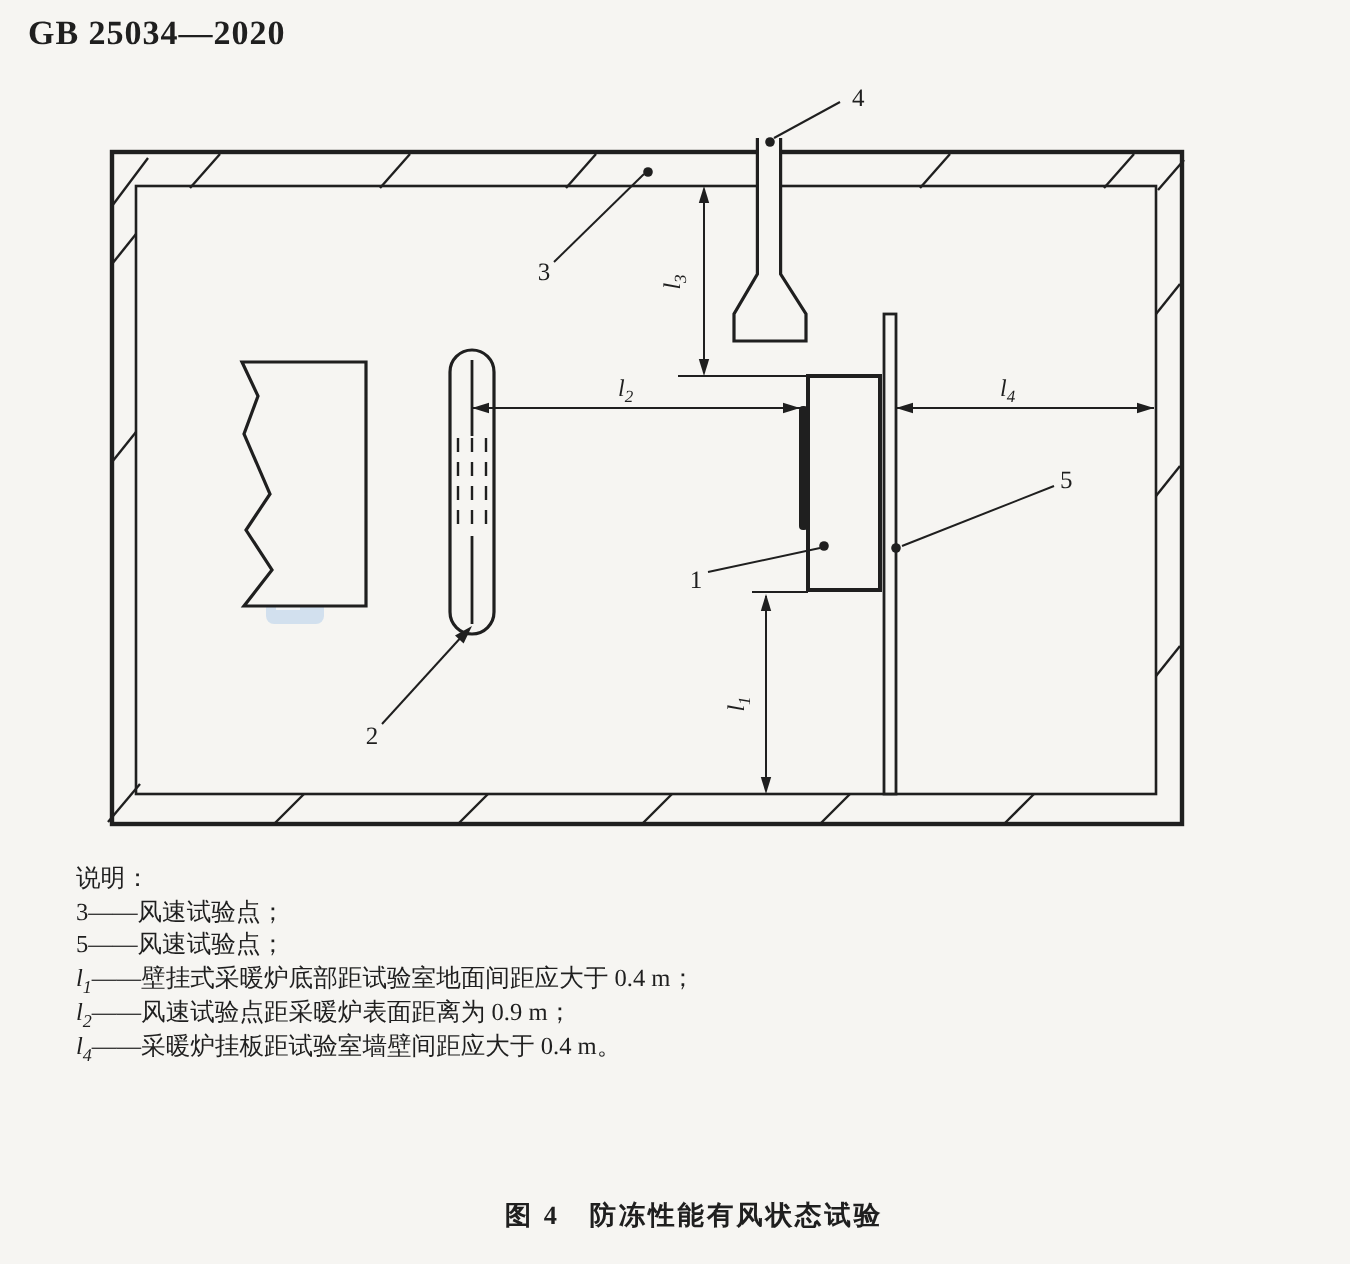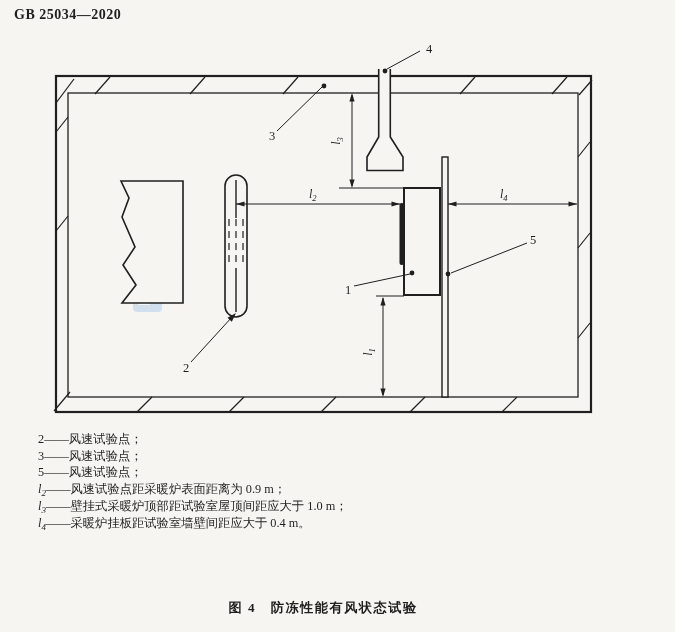--- a/index.html
+++ b/index.html
@@ -4,32 +4,32 @@
 <style>
   html,body{margin:0;padding:0;}
   body{
     width:675px;height:632px;position:relative;
     background:#f6f5f2;
     font-family:"Liberation Serif","DejaVu Serif",serif;
     color:#1f1f1f;overflow:hidden;
   }
   .header{
     position:absolute;left:14px;top:7px;
-    font-size:14px;font-weight:bold;letter-spacing:.5px;
+    font-size:17px;font-weight:bold;letter-spacing:.5px;
   }
   svg{position:absolute;left:0;top:0;}
   .legend{
     position:absolute;left:38px;top:431px;
     font-size:12.3px;line-height:16.7px;white-space:nowrap;
   }
   .legend sub{font-size:9px;font-style:italic;line-height:0;}
   .dsym{font-style:italic;}
   .caption{
     position:absolute;left:0;top:599px;width:646px;
-    text-align:center;font-weight:bold;font-size:13.2px;letter-spacing:1.5px;
+    text-align:center;font-weight:bold;font-size:13.2px;letter-spacing:1.5px;padding-left:24px;
   }
   
   text{fill:#1f1f1f;}
   .callout{font-size:12.5px;font-family:"Liberation Serif","DejaVu Serif",serif;}
   .dim{font-size:12px;font-style:italic;font-family:"Liberation Serif","DejaVu Serif",serif;}
   .dim .sub{font-size:8.5px;}
 </style>
 </head>
 <body>
 
@@ -152,21 +152,21 @@
   <text class="callout" x="530" y="244">5</text>
 
   <g>
     <line x1="191" y1="362" x2="232" y2="317" stroke="#1f1f1f" stroke-width="1"></line>
     <polygon points="236,313 231.8,321.8 227.5,317.8" fill="#1f1f1f"></polygon>
   </g>
   <text class="callout" x="186" y="372" text-anchor="middle">2</text>
 </svg>
 
 <div class="legend">
-  <div><span>2</span><span>——风速试验点；</span></div>
+  <div>说明：</div>
   <div><span>3</span><span>——风速试验点；</span></div>
   <div><span>5</span><span>——风速试验点；</span></div>
+  <div><span class="dsym">l</span><sub>1</sub><span>——壁挂式采暖炉底部距试验室地面间距应大于 0.4 m；</span></div>
   <div><span class="dsym">l</span><sub>2</sub><span>——风速试验点距采暖炉表面距离为 0.9 m；</span></div>
-  <div><span class="dsym">l</span><sub>3</sub><span>——壁挂式采暖炉顶部距试验室屋顶间距应大于 1.0 m；</span></div>
   <div><span class="dsym">l</span><sub>4</sub><span>——采暖炉挂板距试验室墙壁间距应大于 0.4 m。</span></div>
 </div>
 
 <div class="caption">图 4　防冻性能有风状态试验</div>
 
 </body></html>

